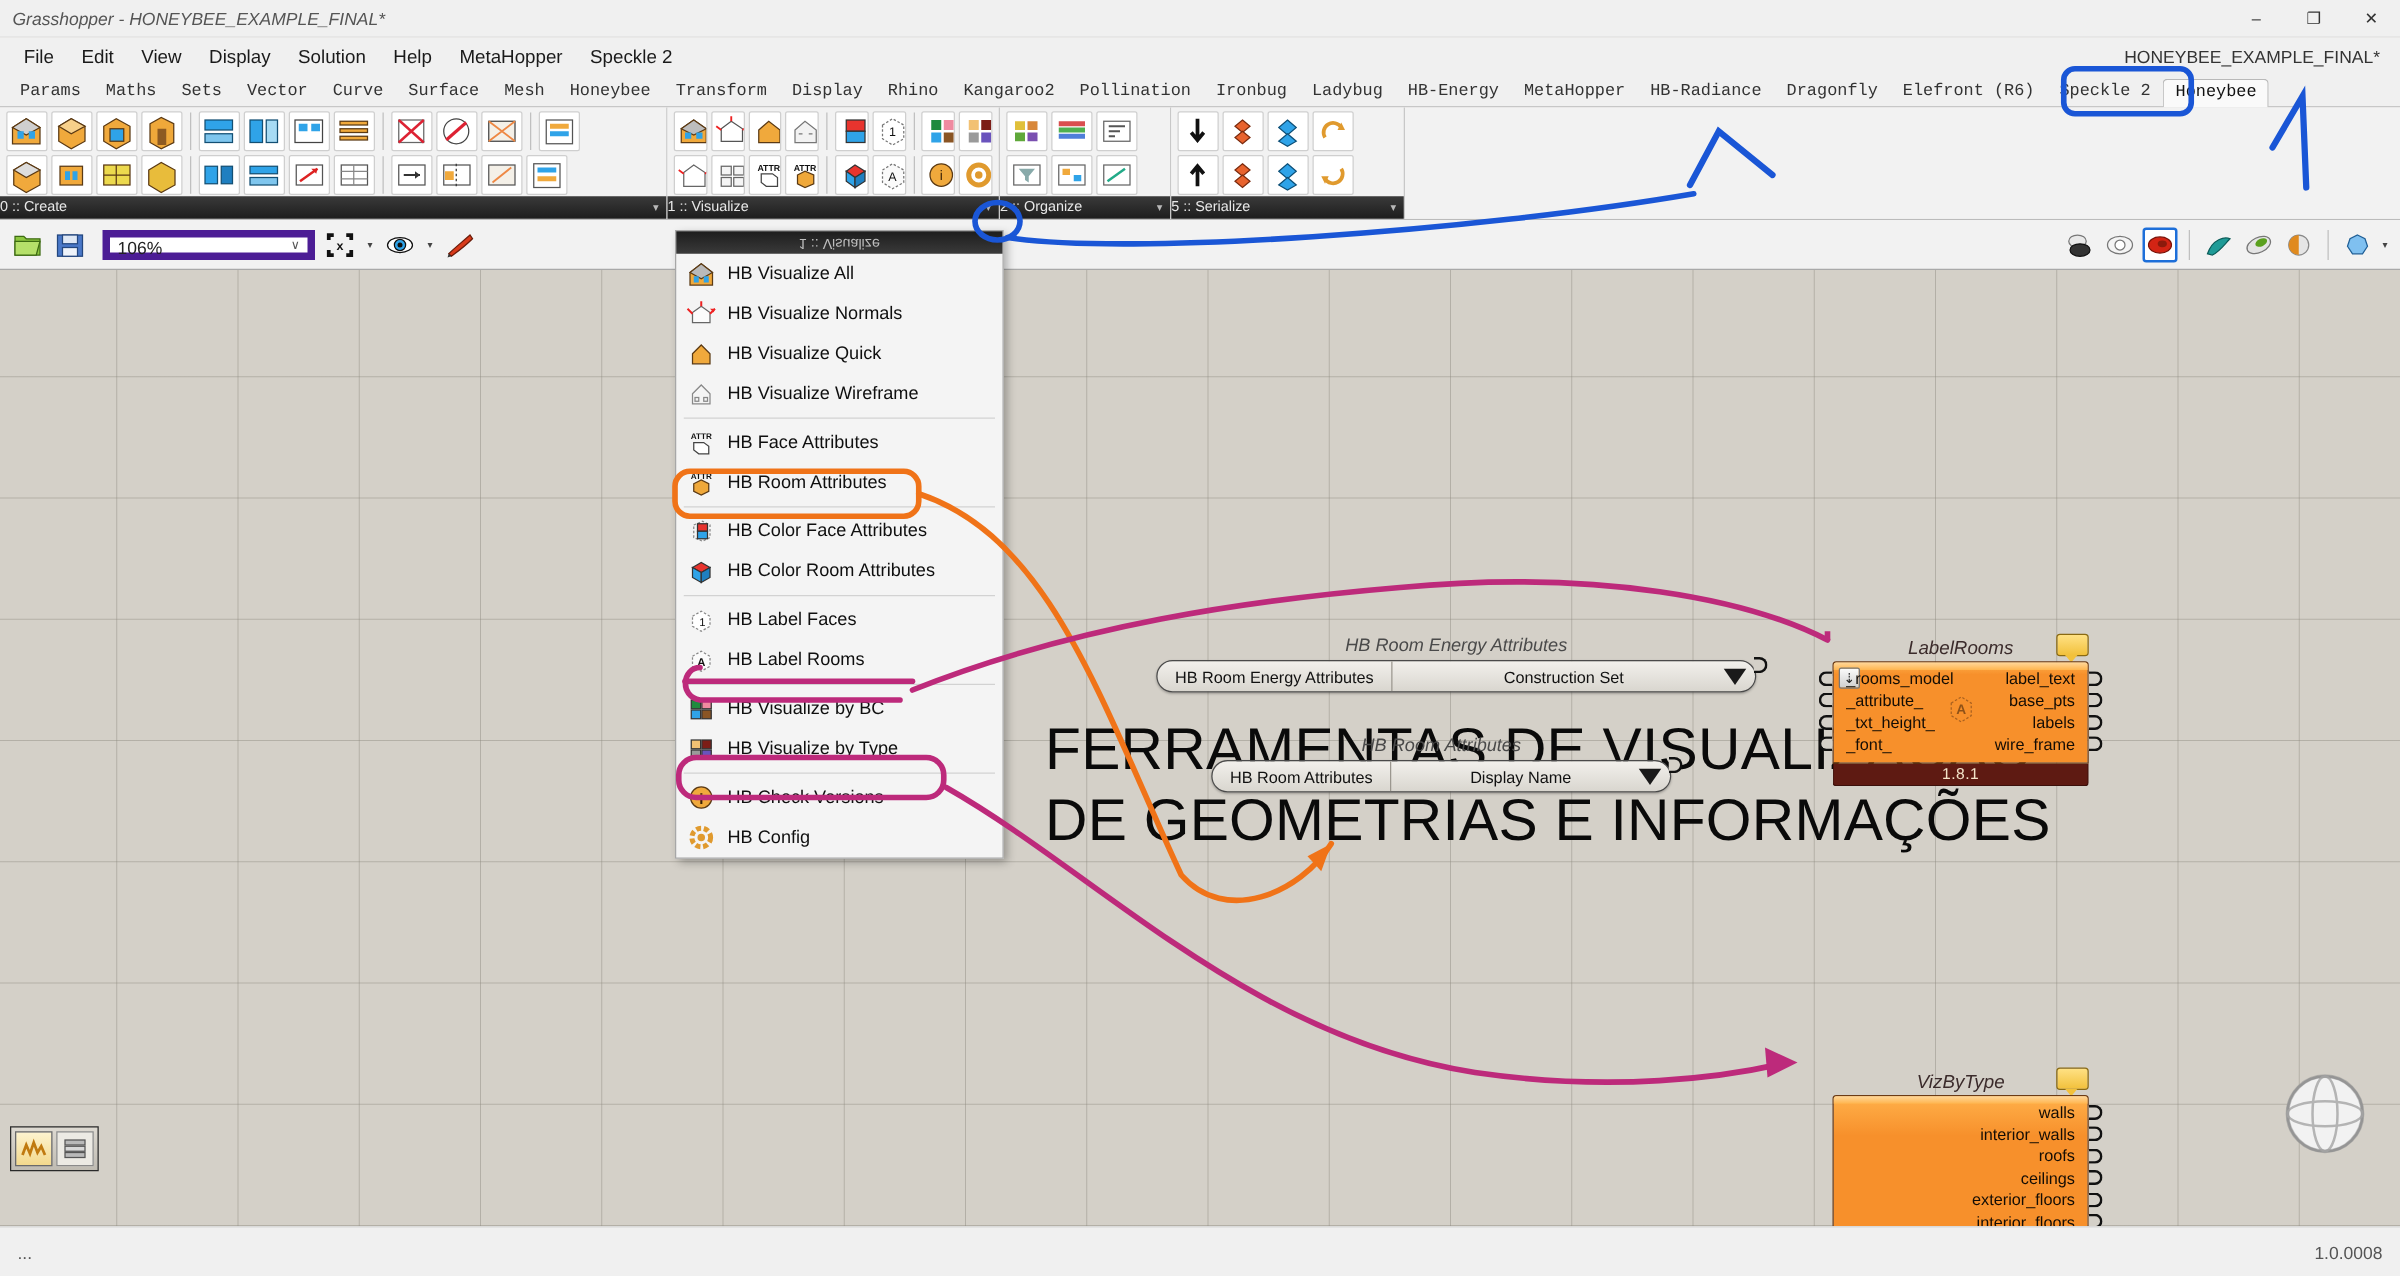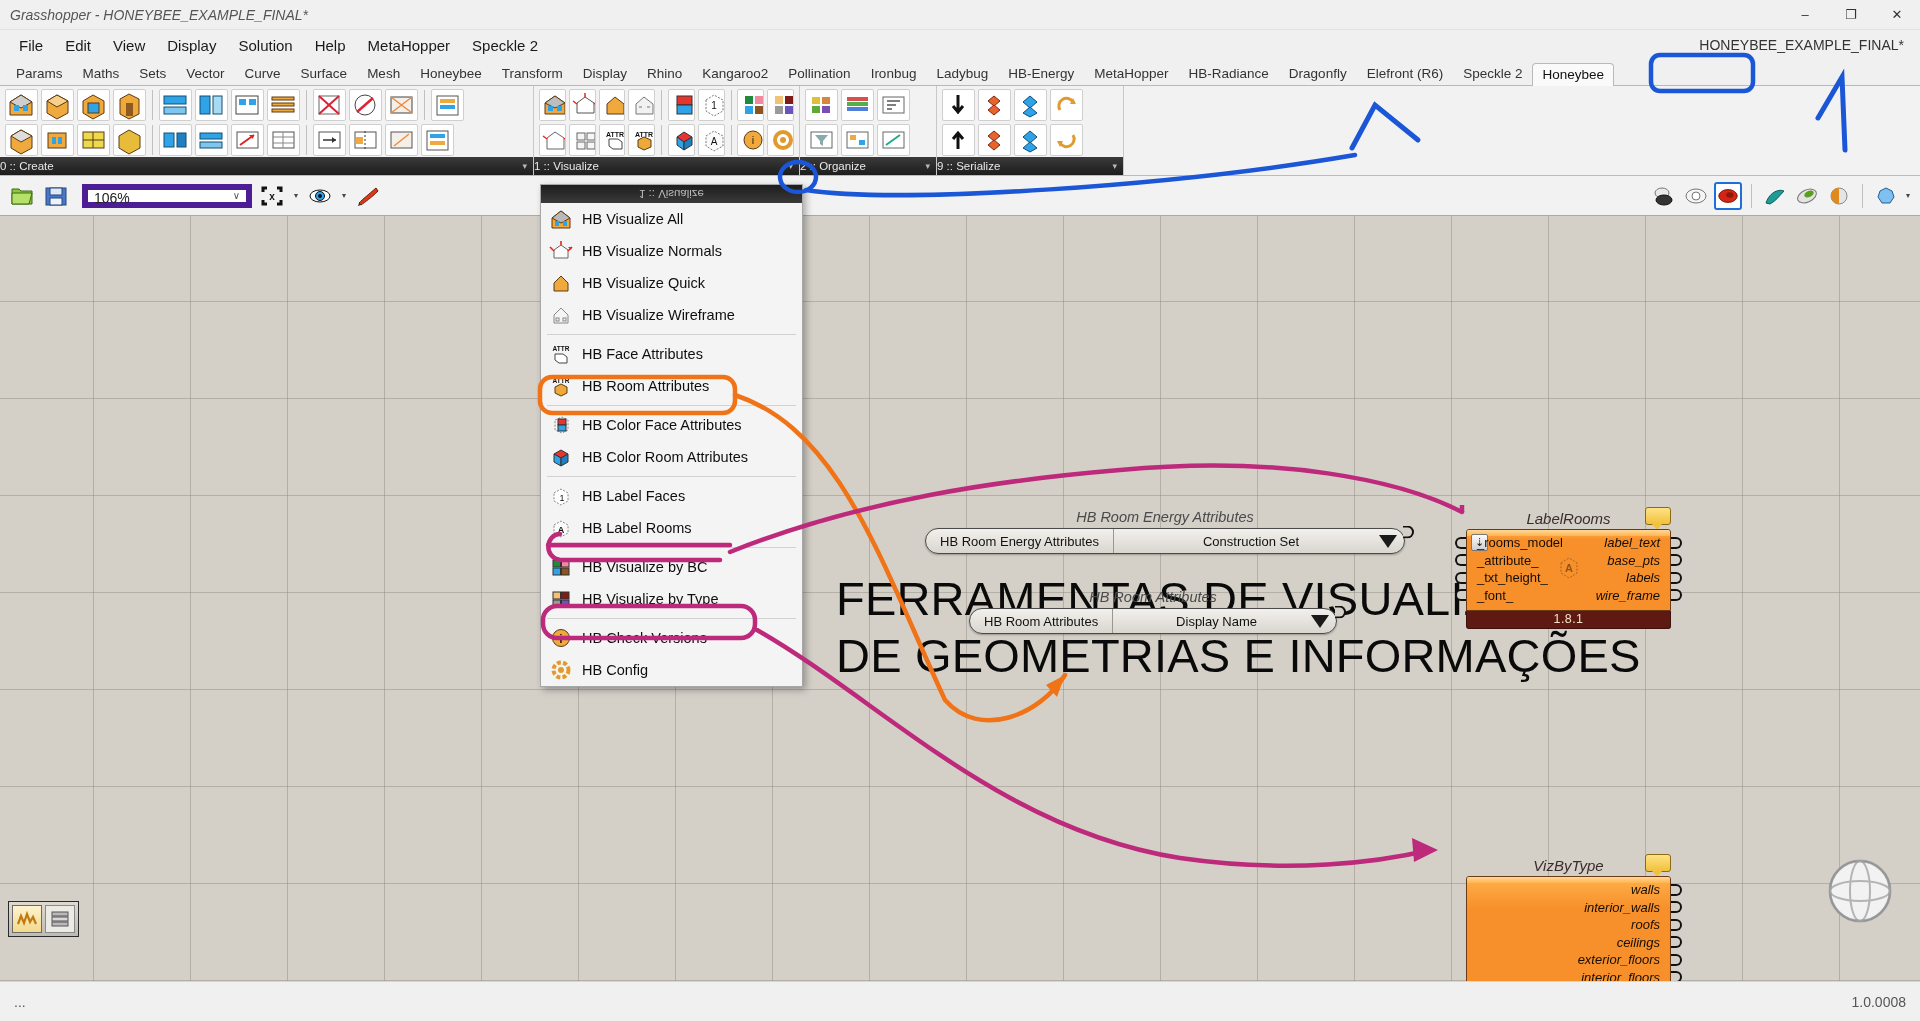--- a/index.html
+++ b/index.html
@@ -26,21 +26,21 @@
   #menubar {
     height:30px; background:#f0f0f0; display:flex; align-items:center;
     padding-left:8px; position:relative;
   }
   .menu-item { padding:4px 11px; font-size:15px; color:#1a1a1a; }
   #doc-name { margin-left:auto; padding-right:16px; font-size:14px; color:#333; }
 
   
   #ribbontabs {
     height:26px; background:#f0f0f0; display:flex; align-items:flex-end;
-    padding-left:6px; border-bottom:1px solid #b9b9b9; position:relative;
+    padding-left:6px; border-bottom:1px solid #b9b9b9; position:relative;font-family:Liberation Mono, monospace;
   }
   .rtab {
     padding:3px 9px 4px 9px; font-size:13.5px; color:#333; white-space:nowrap;
     border:1px solid transparent; border-bottom:none;
   }
   .rtab.active {
     background:#fafafa; border-color:#b9b9b9; border-radius:4px 4px 0 0;
     margin-bottom:-1px; color:#111;
   }
 
@@ -142,21 +142,21 @@
     border:1.5px solid #3c100b; border-top:none; border-radius:0 0 3px 3px;
     padding:1px 0 2px 0; letter-spacing:.4px;
   }
   .pins { display:flex; }
   .pin-col { display:flex; flex-direction:column; }
   .pin-col.in { align-items:flex-start; }
   .pin-col.out { align-items:flex-end; margin-left:auto; }
   .pin { font-size:13px; color:#140d05; line-height:17.5px; height:17.5px;
          position:relative; white-space:nowrap; }
   .pin.in { padding-left:10px; }
-  .pin.out { padding-right:10px;font-style:italic; }
+  .pin.out { padding-right:10px; }
   .nub { position:absolute; width:11px; height:12px; border:2px solid #111;
          background:#d4d0c8; top:50%; transform:translateY(-50%); }
   .nub.l { left:-12px; border-right:none; border-radius:8px 0 0 8px; }
   .nub.r { right:-12px; border-left:none; border-radius:0 8px 8px 0; }
   .node-flag {
     position:absolute; right:0; top:-3px; width:26px; height:18px;
     background:linear-gradient(#ffe184,#f2c13c); border:1.5px solid #8a6a12;
     border-radius:3px;
   }
   .node-flag::after{ content:""; position:absolute; left:6px; bottom:-6px;
@@ -652,21 +652,21 @@
         </div>
         <div class="ricon">
           <svg width="31" height="30" viewBox="0 0 31 30">
               <path d="M22,10 A7,7 0 1,1 9,18" stroke="#e09a2e" stroke-width="3" fill="none"></path>
               <polygon points="9,22 6,16 12,16" fill="#e09a2e"></polygon>
             </svg>
         </div>
       </div>
     </div>
     <div class="rgroup-label">
-      <span>9 :: Serialize</span>
+      <span>5 :: Serialize</span>
       <span class="chev">▾</span>
     </div>
   </div>
 
   <div class="rgroup" style="flex:1;border-right:none"></div>
 </div>
 
 <div id="toolbar2">
   <div class="tb-ico">
     <svg width="24" height="22" viewBox="0 0 24 22">

